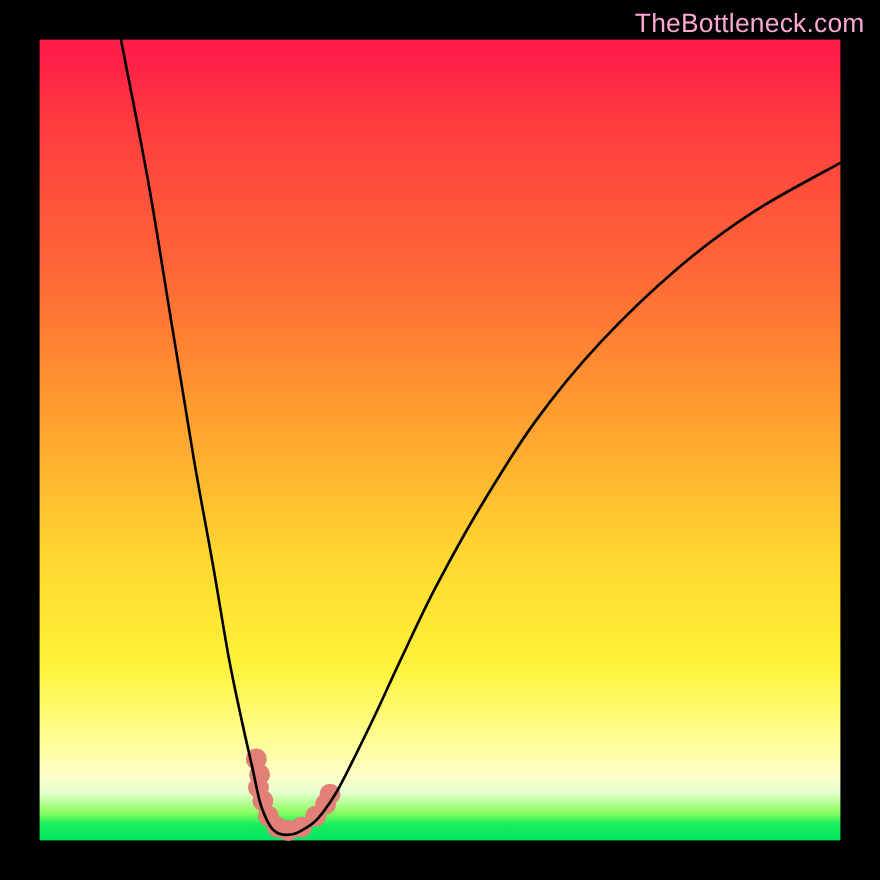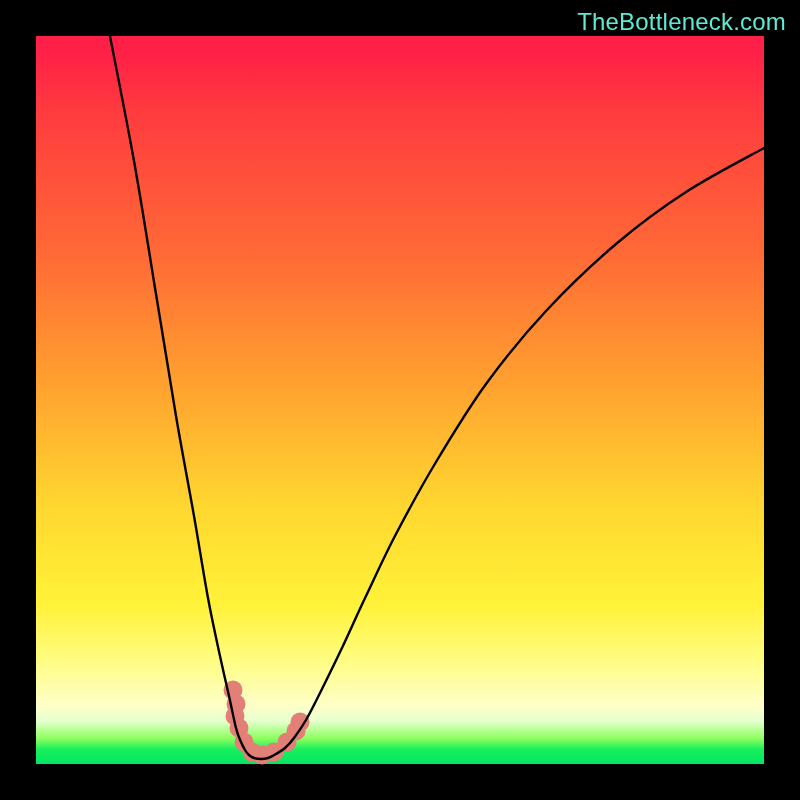--- a/index.html
+++ b/index.html
@@ -40,21 +40,21 @@
       #e8ffd0 94%,
       #8cff60 96.5%,
       #17ef5d 98%,
       #03e561 100%
     );
   }
   .watermark {
     position: absolute;
     top: 8px;
     right: 14px;
-    color: #5eead4;
+    color: #f9a8d4;
     font-size: 24px;
     letter-spacing: 0.2px;
     font-weight: 500;
     user-select: none;
   }
   svg.curve {
     position: absolute;
     left: 0;
     top: 0;
     width: 728px;

